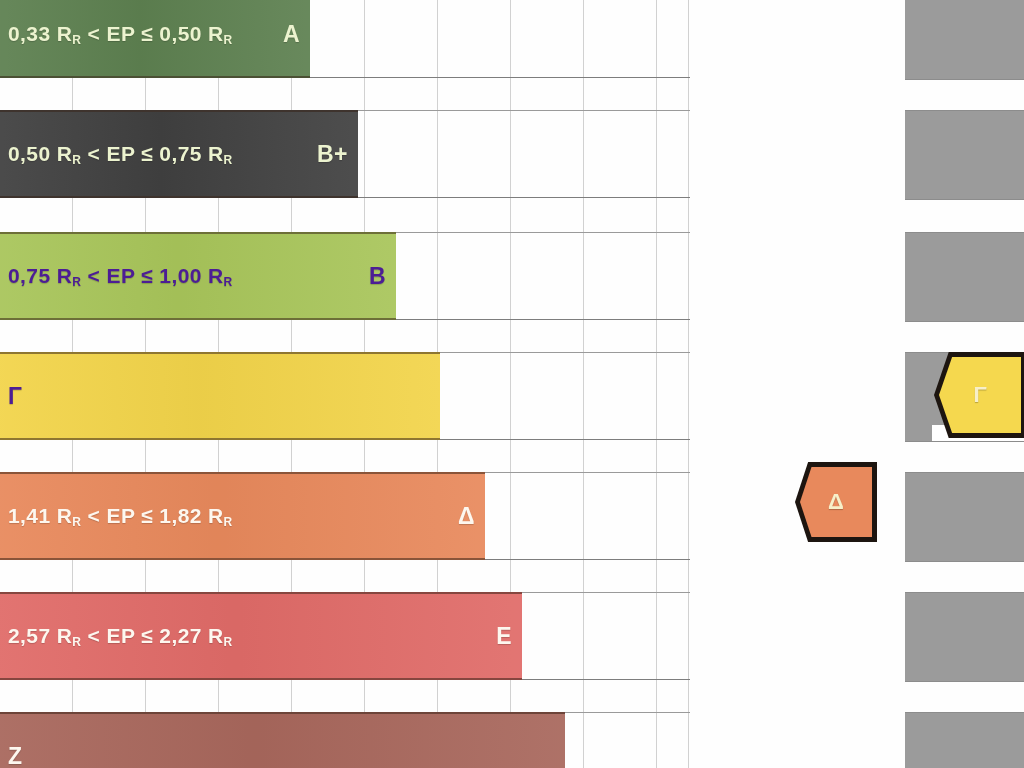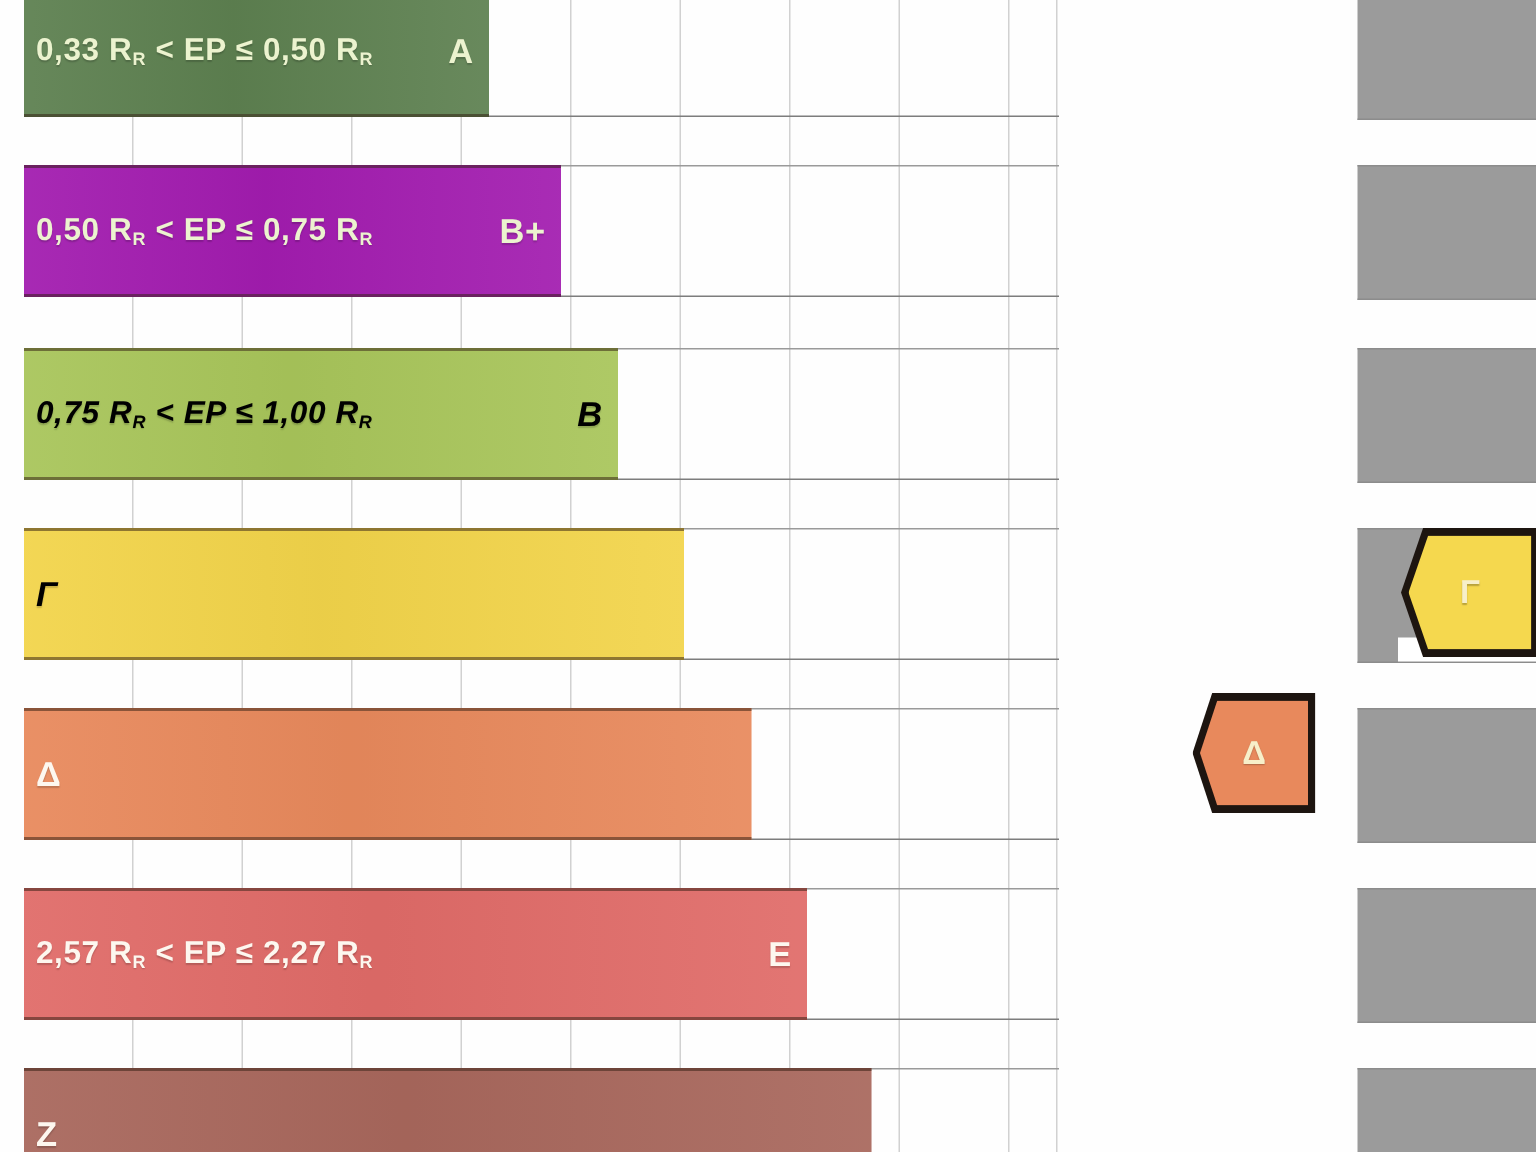--- a/index.html
+++ b/index.html
@@ -19,21 +19,21 @@
     position: absolute;
     left: 0; top: 0;
     width: 1024px;
     height: 768px;
     background: #fefefe;
   }
 
   
   .scale-area {
     position: absolute;
-    left: 16px; top: 0;
+    left: 0; top: 0;
     width: 690px;
     height: 768px;
   }
 
   .gridlines {
     position: absolute;
     left: 0; top: 0;
     width: 690px;
     height: 768px;
     pointer-events: none;
@@ -103,21 +103,21 @@
     position: relative;
     z-index: 2;
     font-size: 23px;
     font-weight: bold;
     letter-spacing: .5px;
     text-shadow: 0 1px 1px rgba(0,0,0,.18);
   }
 
   
   .txt-cream  { color: #ecf3cf; }
-  .txt-yellow { color: #000000; font-style: italic; }
+  .txt-yellow { color: #4c1d95; }
   .txt-white  { color: #fdf7ef; }
 
   
   .right-area {
     position: absolute;
     left: 690px; top: 0;
     width: 334px;
     height: 768px;
   }
   .grey-bar {
@@ -176,21 +176,21 @@
     <div class="band-row" style="top:-10px">
       <div class="rowframe"></div>
       <div class="bar" style="width:310px;background:#5d8050">
         <span class="range-label txt-cream"><span>0,33 R</span><sub>R</sub><span> &lt; EP ≤ 0,50 R</span><sub>R</sub></span>
         <span class="grade-label txt-cream">A</span>
       </div>
     </div>
 
     <div class="band-row" style="top:110px">
       <div class="rowframe"></div>
-      <div class="bar" style="width:358px;background:#a21caf">
+      <div class="bar" style="width:358px;background:#404040">
         <span class="range-label txt-cream"><span>0,50 R</span><sub>R</sub><span> &lt; EP ≤ 0,75 R</span><sub>R</sub></span>
         <span class="grade-label txt-cream">B+</span>
       </div>
     </div>
 
     <div class="band-row" style="top:232px">
       <div class="rowframe"></div>
       <div class="bar" style="width:396px;background:#a8c55a">
         <span class="range-label txt-yellow"><span>0,75 R</span><sub>R</sub><span> &lt; EP ≤ 1,00 R</span><sub>R</sub></span>
         <span class="grade-label txt-yellow">B</span>
@@ -200,20 +200,21 @@
     <div class="band-row" style="top:352px">
       <div class="rowframe"></div>
       <div class="bar" style="width:440px;background:#f2d44a">
         <span class="grade-label txt-yellow">Γ</span>
       </div>
     </div>
 
     <div class="band-row" style="top:472px">
       <div class="rowframe"></div>
       <div class="bar" style="width:485px;background:#e8895c">
+        <span class="range-label txt-white"><span>1,41 R</span><sub>R</sub><span> &lt; EP ≤ 1,82 R</span><sub>R</sub></span>
         <span class="grade-label txt-white">Δ</span>
       </div>
     </div>
 
     <div class="band-row" style="top:592px">
       <div class="rowframe"></div>
       <div class="bar" style="width:522px;background:#e06b68">
         <span class="range-label txt-white"><span>2,57 R</span><sub>R</sub><span> &lt; EP ≤ 2,27 R</span><sub>R</sub></span>
         <span class="grade-label txt-white">E</span>
       </div>

